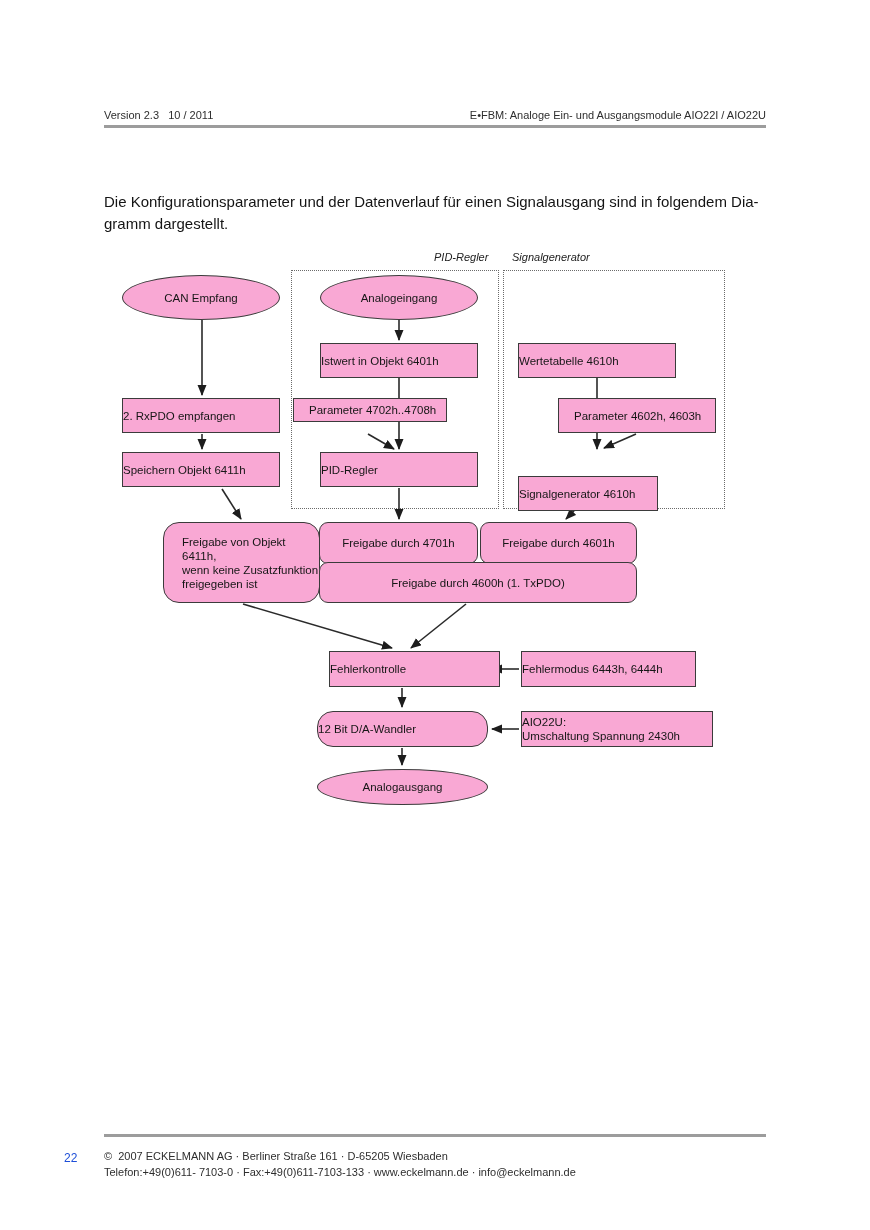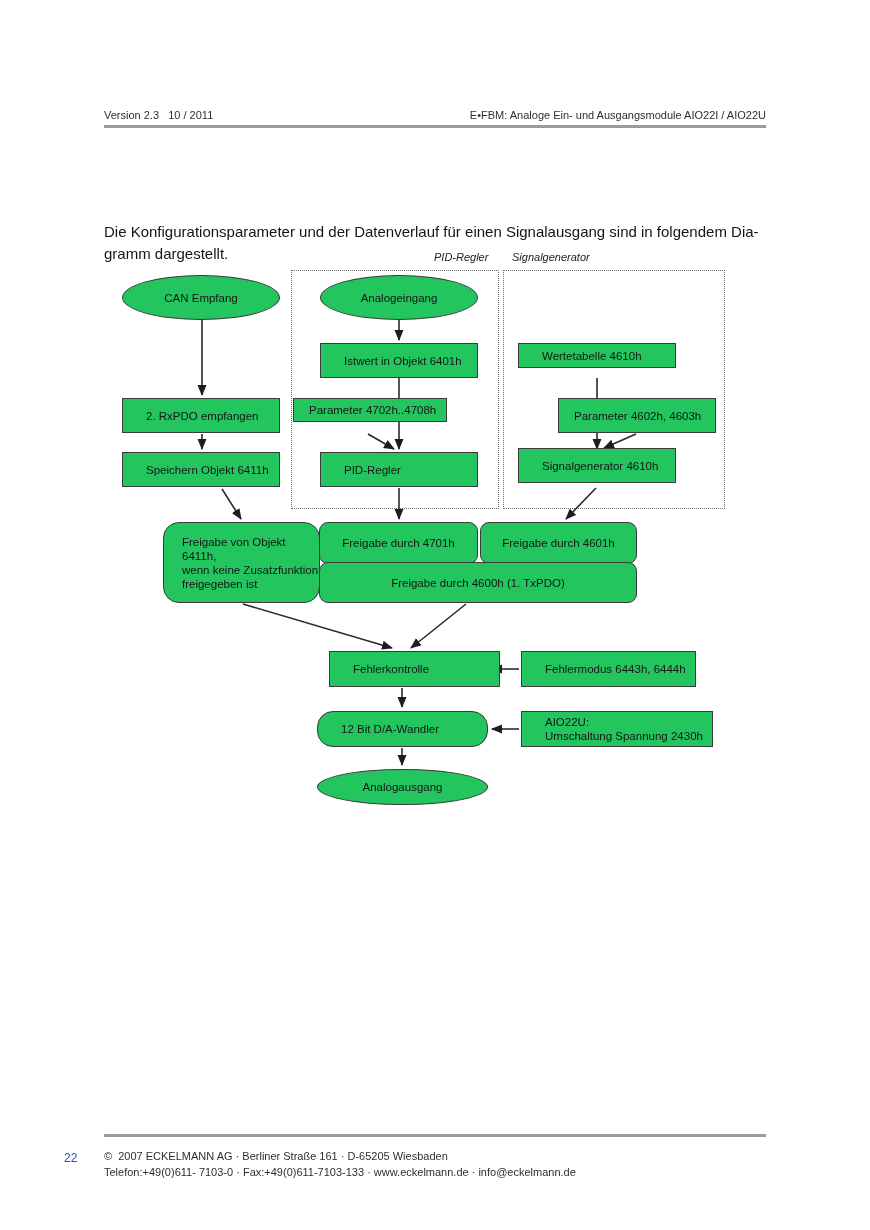--- a/index.html
+++ b/index.html
@@ -2,30 +2,30 @@
 <html><head>
 <meta charset="utf-8">
 <style>
   html,body{margin:0;padding:0;background:#fff;}
   .page{
     position:relative;width:870px;height:1230px;background:#ffffff;
     font-family:"Liberation Sans",sans-serif;color:#1a1a1a;overflow:hidden;
   }
   .hdr-text{position:absolute;font-size:11px;color:#2e2e2e;white-space:pre;}
   .rule{position:absolute;height:3px;background:#9c9c9c;}
-  .intro-line{position:absolute;font-size:15px;color:#141414;white-space:pre;margin-top:30px;}
+  .intro-line{position:absolute;font-size:15px;color:#141414;white-space:pre;}
   .glabel{position:absolute;font-size:11px;font-style:italic;color:#222;white-space:pre;z-index:3;}
   .group-box{position:absolute;border:1px dotted #6a6a6a;z-index:1;background:transparent;}
   .arrows{position:absolute;left:0;top:0;z-index:2;}
   .node{
-    position:absolute;z-index:3;background:#22c55e;border:1.4px solid #3b3b3b;
+    position:absolute;z-index:3;background:#f9a8d4;border:1.4px solid #3b3b3b;
     font-size:11.5px;color:#161616;display:flex;align-items:center;
     box-sizing:border-box;line-height:14px;
   }
-  .box{padding-left:23px;}
+  .box{padding-left:0;}
   .pad-lg{padding-left:15px;}
   .center{justify-content:center;padding-left:0;}
   .ellipse{border-radius:50%;justify-content:center;padding-left:0;border-width:1.5px;}
   .rounded{border-radius:9px;}
   .rounded-lg{border-radius:16px;}
   .multiline{white-space:pre-line;}
   .ftr-text{position:absolute;font-size:11px;color:#2e2e2e;white-space:pre;line-height:16px;}
   .page-num{position:absolute;font-size:12px;color:#1d4ed8;}
 </style>
 </head>
@@ -69,29 +69,29 @@
       <line x1="402" y1="688" x2="402" y2="707" marker-end="url(#ah)"></line>
       <line x1="519" y1="729" x2="492" y2="729" marker-end="url(#ah)"></line>
       <line x1="402" y1="748" x2="402" y2="765" marker-end="url(#ah)"></line>
     </g>
   </svg>
 
   <div class="node ellipse" style="left:122px;top:275px;width:158px;height:45px;">CAN Empfang</div>
   <div class="node ellipse" style="left:320px;top:275px;width:158px;height:45px;">Analogeingang</div>
 
   <div class="node box" style="left:320px;top:343px;width:158px;height:35px;">Istwert in Objekt 6401h</div>
-  <div class="node box" style="left:518px;top:343px;width:158px;height:25px;">Wertetabelle 4610h</div>
+  <div class="node box" style="left:518px;top:343px;width:158px;height:35px;">Wertetabelle 4610h</div>
 
   <div class="node box" style="left:122px;top:398px;width:158px;height:35px;">2. RxPDO empfangen</div>
   <div class="node box pad-lg" style="left:293px;top:398px;width:154px;height:24px;">Parameter 4702h..4708h</div>
   <div class="node box pad-lg" style="left:558px;top:398px;width:158px;height:35px;">Parameter 4602h, 4603h</div>
 
   <div class="node box" style="left:122px;top:452px;width:158px;height:35px;">Speichern Objekt 6411h</div>
   <div class="node box" style="left:320px;top:452px;width:158px;height:35px;">PID-Regler</div>
-  <div class="node box" style="left:518px;top:448px;width:158px;height:35px;">Signalgenerator 4610h</div>
+  <div class="node box" style="left:518px;top:476px;width:140px;height:35px;">Signalgenerator 4610h</div>
 
   <div class="node rounded-lg multiline" style="left:163px;top:522px;width:157px;height:81px;padding-left:18px;">Freigabe von Objekt 6411h,
 wenn keine Zusatzfunktion
 freigegeben ist</div>
   <div class="node rounded center" style="left:319px;top:522px;width:159px;height:42px;">Freigabe durch 4701h</div>
   <div class="node rounded center" style="left:480px;top:522px;width:157px;height:42px;">Freigabe durch 4601h</div>
   <div class="node rounded center" style="left:319px;top:562px;width:318px;height:41px;">Freigabe durch 4600h (1. TxPDO)</div>
 
   <div class="node box" style="left:317px;top:651px;width:171px;height:36px;margin-left:12px;">Fehlerkontrolle</div>
   <div class="node box" style="left:521px;top:651px;width:175px;height:36px;">Fehlermodus 6443h, 6444h</div>

